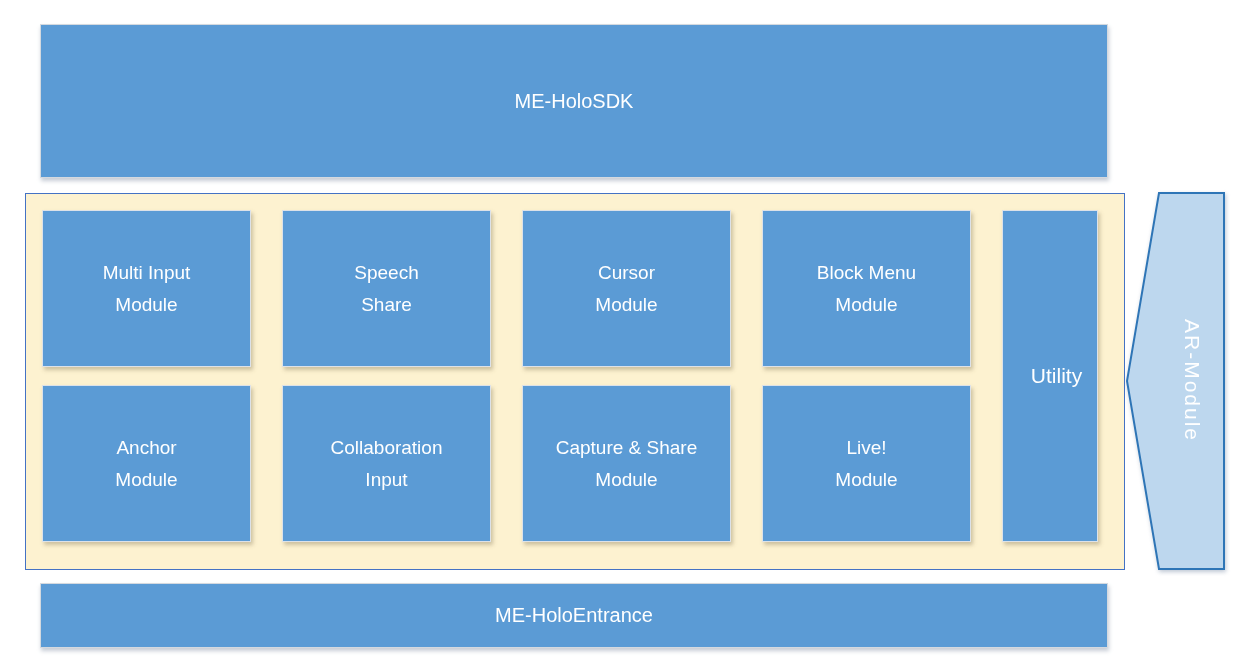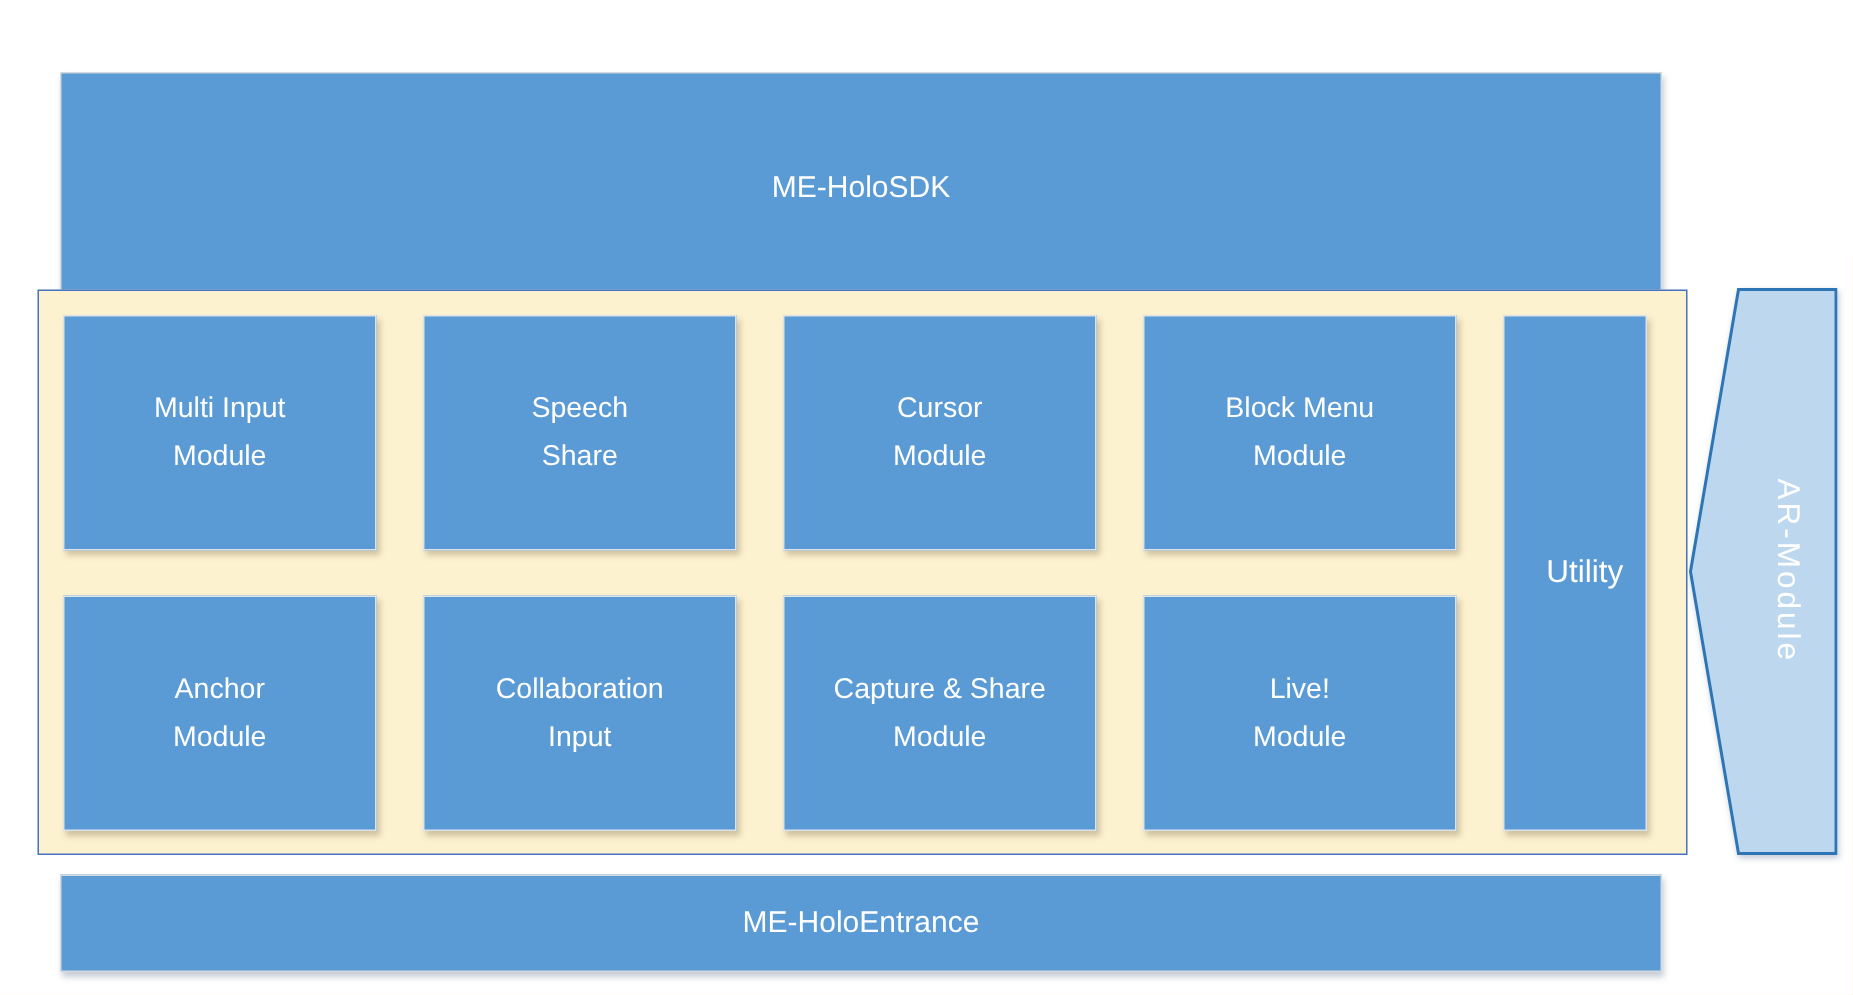--- a/index.html
+++ b/index.html
@@ -21,32 +21,32 @@
   }
   .bar{
     position:absolute;
     left:40px;width:1068px;
     background:var(--box-blue);
     border:1px solid #d4d9df;
     box-shadow:1px 3px 4px rgba(130,145,165,.45);
     display:flex;align-items:center;justify-content:center;
     font-size:20px;
   }
-  .bar.top{top:24px;height:154px;margin-top:24px;}
+  .bar.top{top:24px;height:154px;}
   .bar.bottom{top:583px;height:65px;justify-content:center;}
   .panel{
     position:absolute;
     left:25px;top:193px;
     width:1100px;height:377px;
     background:var(--panel-cream);
     border:1px solid var(--panel-border);
     display:grid;
     grid-template-columns:repeat(4,209px) 96px;
     grid-template-rows:157px 157px;
-    gap:30px 31px;
+    gap:18px 31px;
     padding:16px 26px 16px 16px;
   }
   .module{
     background:var(--box-blue);
     border:1px solid #dde2e8;
     box-shadow:2px 3px 4px rgba(125,112,82,.38);
     display:flex;align-items:center;justify-content:center;
     text-align:center;
     font-size:19px;line-height:1.68;
     white-space:pre-line;

